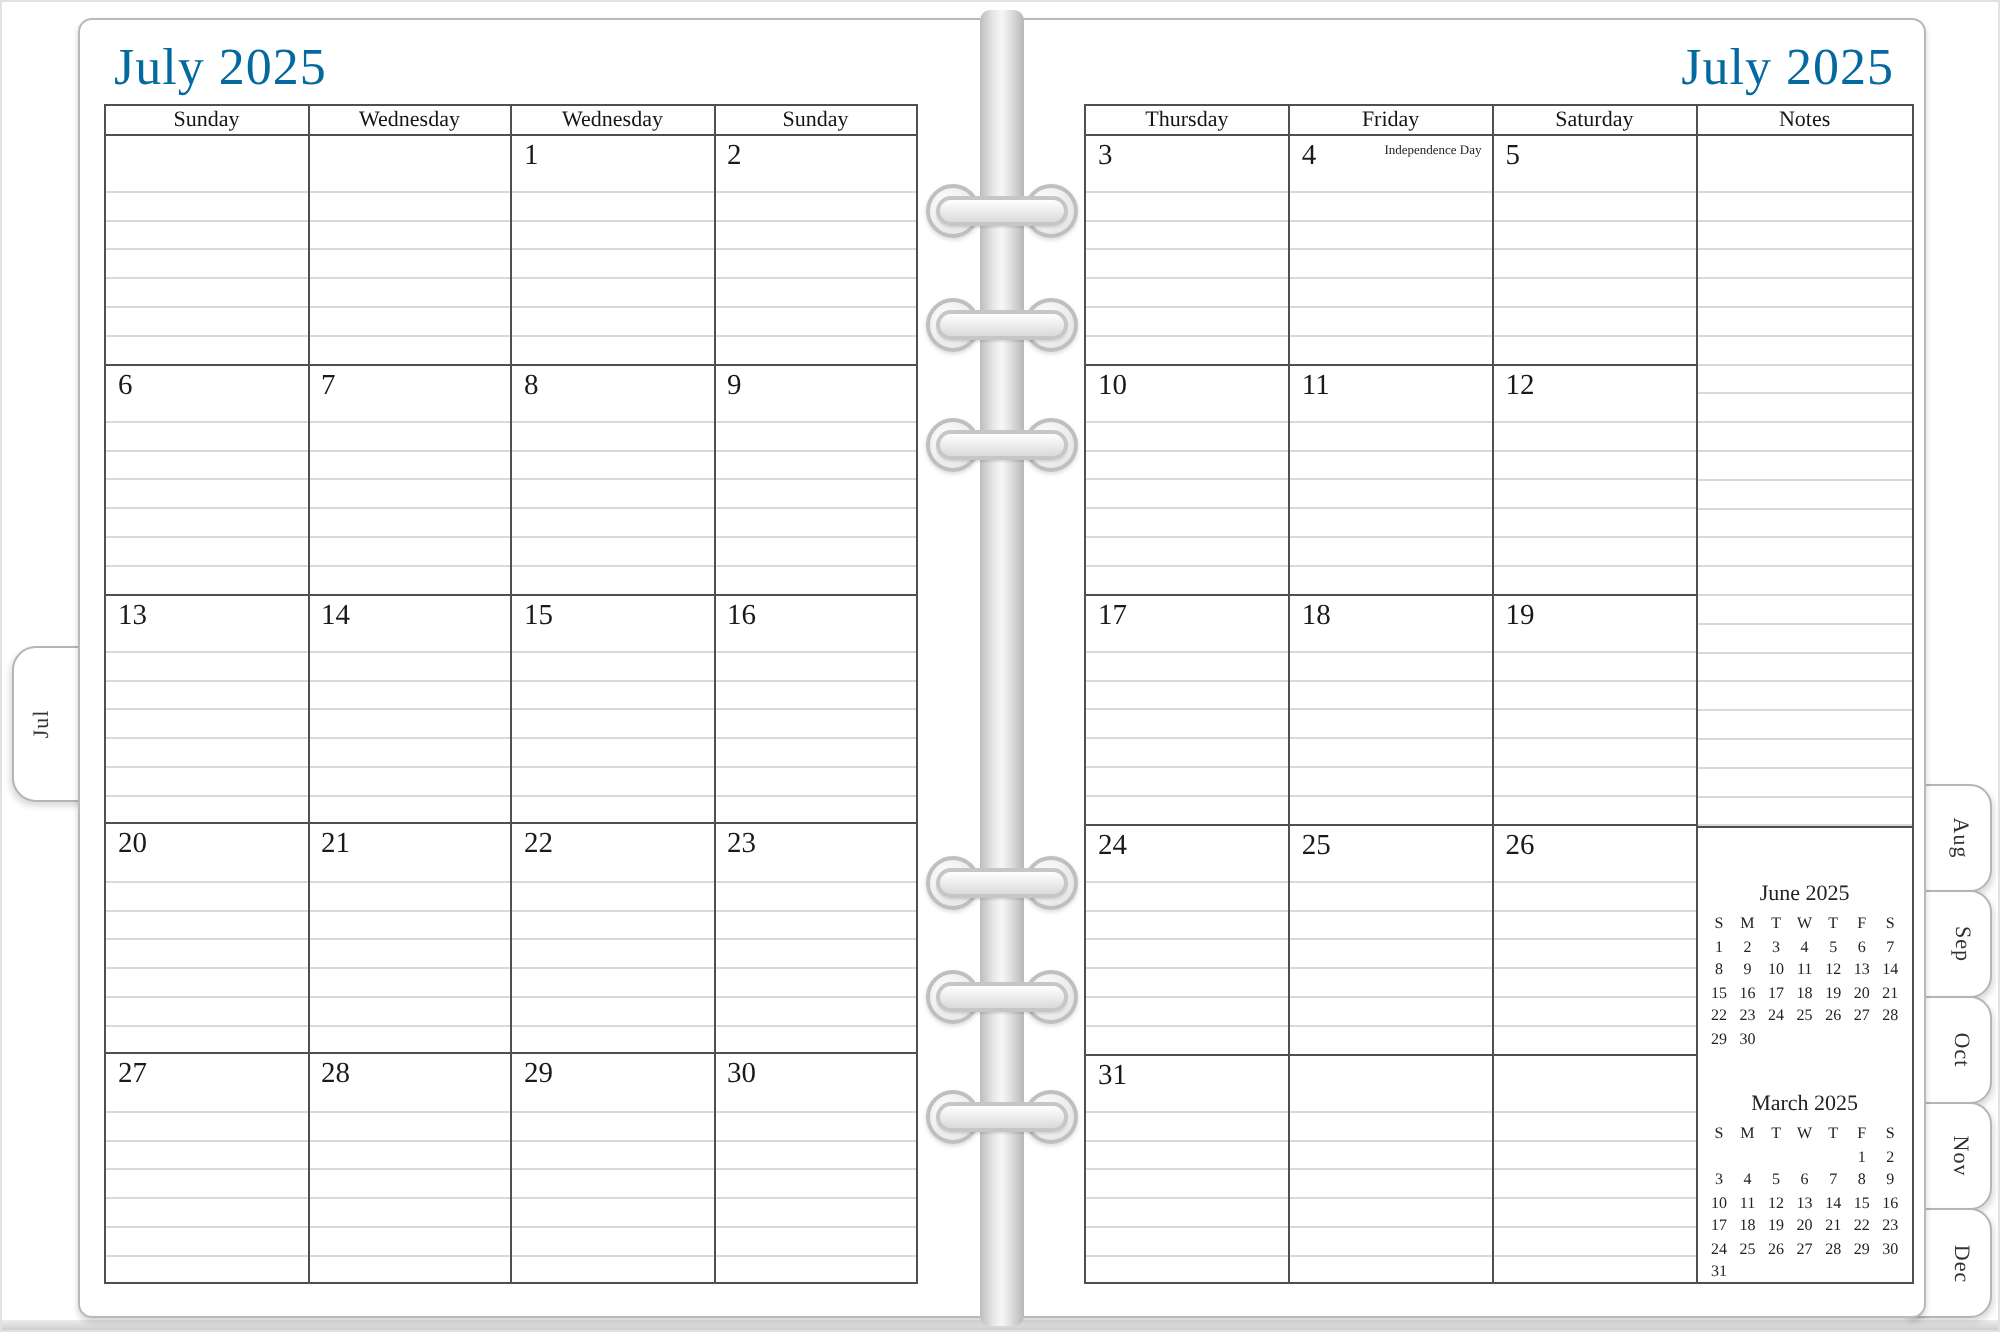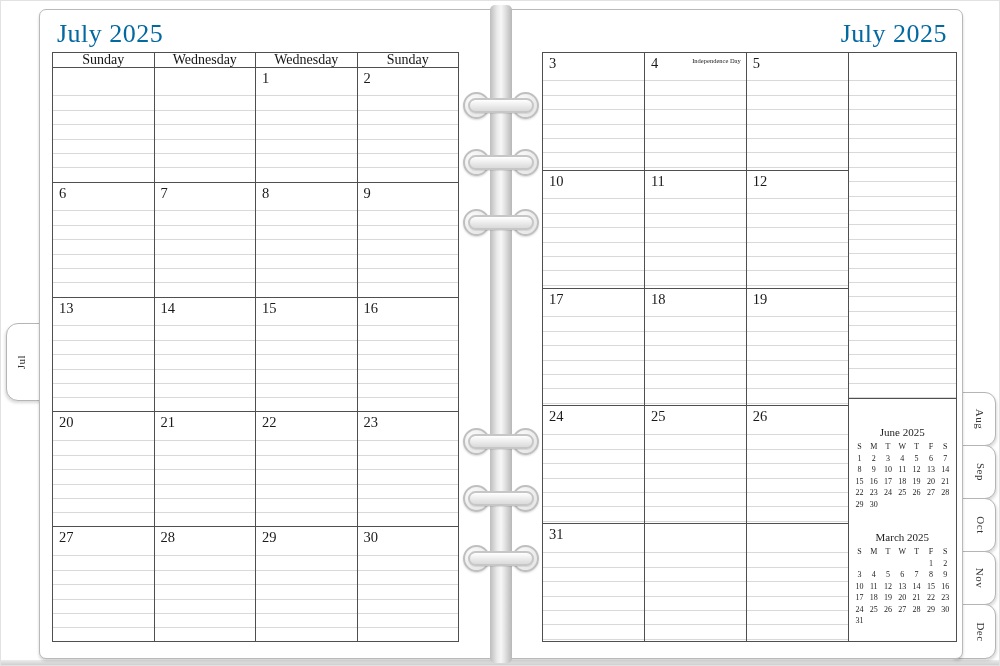--- a/index.html
+++ b/index.html
@@ -28,21 +28,21 @@
   .page-title.tr{right:15px;}
 
   
   .grid{position:absolute;top:42px;border:1px solid var(--grid);background:#fff;
     display:flex;flex-direction:column;}
   .grid-left{left:12px;width:407px;height:590px;}
   .grid-right{left:37px;width:415px;height:590px;}
 
   .hrow{display:flex;height:15px;border-bottom:1px solid var(--grid);flex:0 0 auto;}
   .hcell{flex:1;display:flex;align-items:center;justify-content:center;
-    font-size:14px;color:#151515;}
+    font-size:11px;color:#151515;}
   .hcell:not(:last-child){border-right:1px solid var(--grid);}
   .hcell.notes-h{flex:0 0 26%;}
 
   .tbody{flex:1;display:flex;flex-direction:column;}
   .wrow{flex:1;display:flex;border-bottom:1px solid var(--grid);}
   .wrow:last-child{border-bottom:none;}
   .dcell{flex:1;position:relative;}
   .dcell:not(:last-child){border-right:1px solid var(--grid);}
   .dnum{position:absolute;top:2px;left:6px;font-size:14.5px;color:#1a1a1a;}
   .rules{position:absolute;left:0;right:0;top:14.4px;bottom:0;
@@ -215,20 +215,26 @@
               <div class="rules"></div>
             </div>
           </div>
         </div>
       </div>
   </div>
 
   <div class="page page-right">
     <div class="page-title tr">July 2025</div>
     <div class="grid grid-right" id="right-grid">
+        <div class="hrow">
+          <div class="hcell">Thursday</div>
+          <div class="hcell">Friday</div>
+          <div class="hcell">Saturday</div>
+          <div class="hcell notes-h">Notes</div>
+        </div>
         <div class="rbody">
           <div class="days-wrap">
             <div class="wrow">
               <div class="dcell">
                 <span class="dnum">3</span>
                 <div class="rules"></div>
               </div>
               <div class="dcell">
                 <span class="dnum">4</span>
                 <span class="holiday">Independence Day</span>

